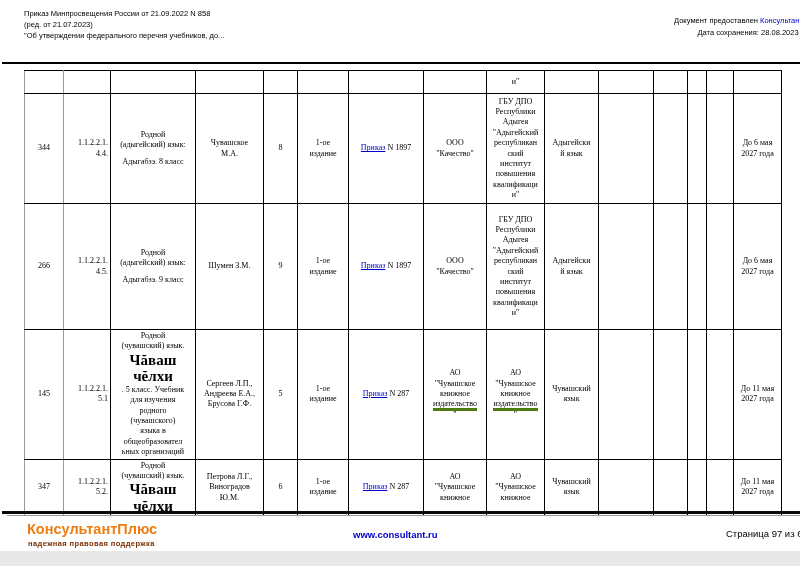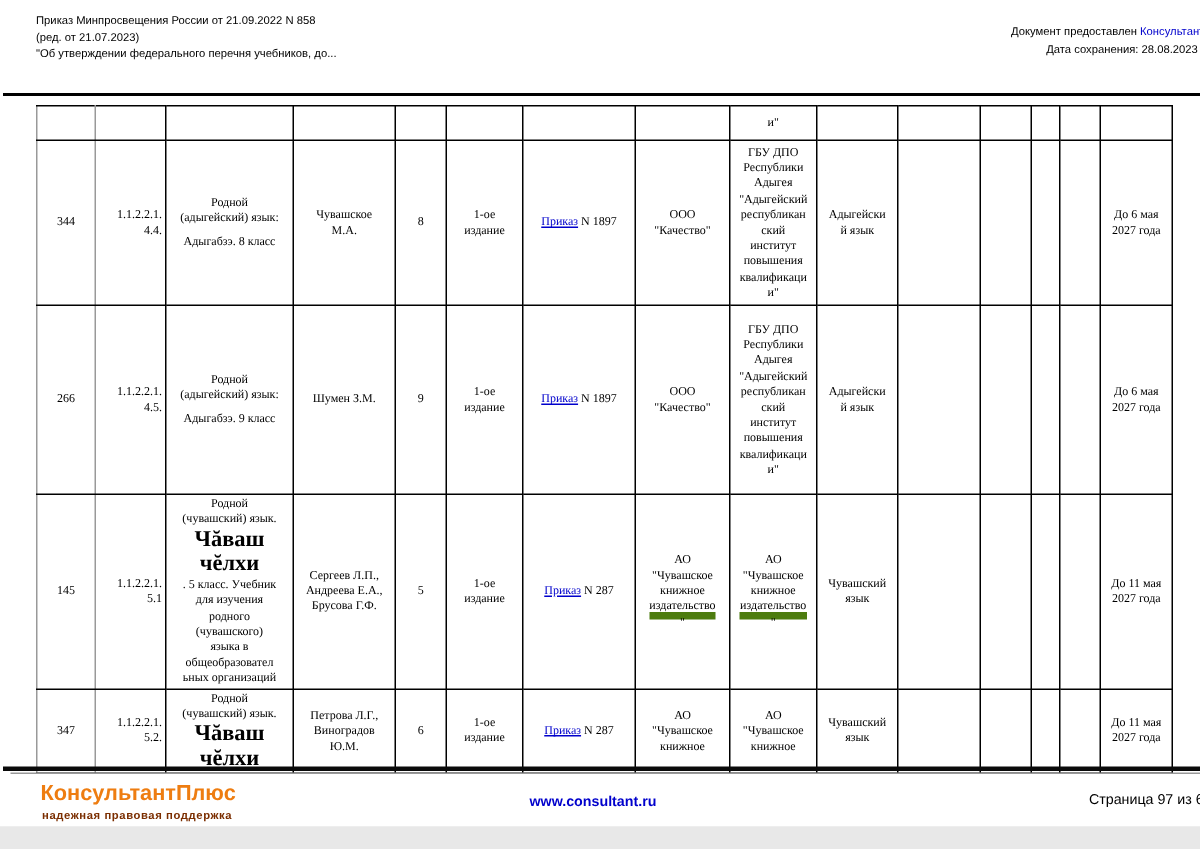--- a/index.html
+++ b/index.html
@@ -32,21 +32,21 @@
     border:1px solid #000; vertical-align:middle; text-align:center;
     padding:1px 2px; white-space:pre-line; overflow:hidden; word-wrap:break-word;
   }
   table.main td.c-fpu { text-align:right; padding-left:4px; }
   table.main td.c-num { border-right-color:#999; }
   table.main td.c-fpu { border-left-color:#999; }
   table.main tr td:first-child { border-left-color:#999; }
   tr.r-cont { height:23px; }
   .chuv { font-weight:bold; font-size:15px; line-height:1.1; }
   .order-link { color:#0000cc;text-decoration:underline; }
-  .pub-link { border-bottom:5px solid #4d7c0f; }
+  .pub-link { border-bottom:3px solid #4d7c0f; }
 
   
   .botline1 { position:absolute; left:2px; right:2px; top:511px; height:3px; background:#0a0a0a; }
   .botline2 { position:absolute; left:7px; right:0; top:515px; height:1px; background:#999; }
 
   
   .logo {
     position:absolute; left:27px; top:521px;
     font-family:"Liberation Sans", sans-serif; font-weight:bold; font-size:14.5px; color:#ee7d11;
   }

